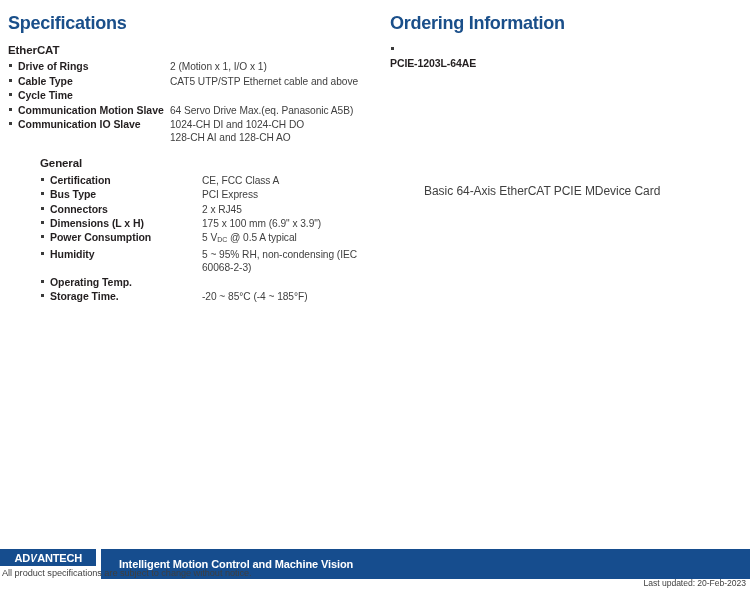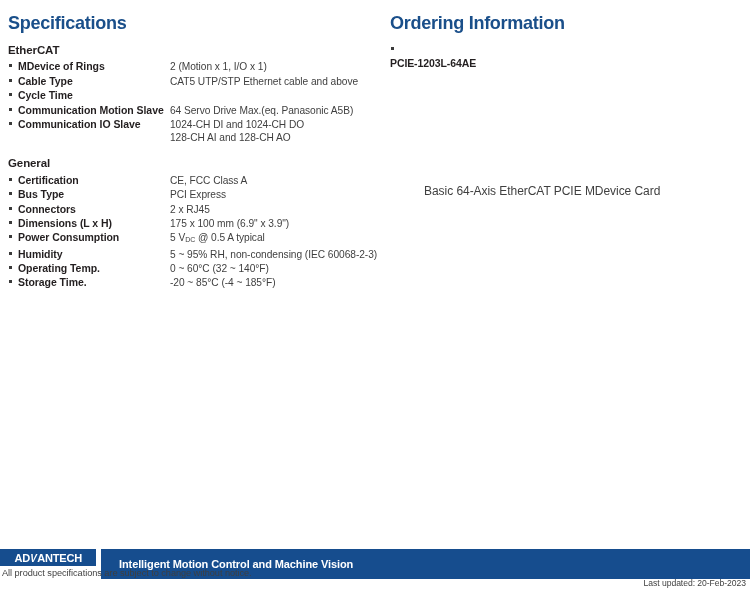--- a/index.html
+++ b/index.html
@@ -57,20 +57,21 @@
     color: #231f20;
     line-height: 14px;
     margin: 0 0 3px 0;
     letter-spacing: -0.1px;
   }
   .group {
     margin-bottom: 11px;
   }
   .group.last {
     margin-bottom: 0;
+    margin-left: 32px;
   }
 
   
   .spec-row {
     display: flex;
     align-items: flex-start;
     line-height: 13.6px;
     margin: 0;
     padding: 0.4px 0;
   }
@@ -213,21 +214,21 @@
 
 <div class="page">
 
   <div class="col-left">
     <div class="section-title">Specifications</div>
     <div id="spec-groups">
         <div class="group">
           <div class="group-heading">EtherCAT</div>
           <div class="spec-row">
             <span class="bullet"></span>
-            <span class="spec-label">MDevice of Rings</span>
+            <span class="spec-label">Drive of Rings</span>
             <span class="spec-value">2 (Motion x 1, I/O x 1)</span>
           </div>
           <div class="spec-row">
             <span class="bullet"></span>
             <span class="spec-label">Cable Type</span>
             <span class="spec-value">CAT5 UTP/STP Ethernet cable and above</span>
           </div>
           <div class="spec-row">
             <span class="bullet"></span>
             <span class="spec-label">Cycle Time</span>
@@ -272,21 +273,20 @@
             <span class="spec-value">5 V<sub>DC</sub> @ 0.5 A typical</span>
           </div>
           <div class="spec-row">
             <span class="bullet"></span>
             <span class="spec-label">Humidity</span>
             <span class="spec-value">5 ~ 95% RH, non-condensing (IEC 60068-2-3)</span>
           </div>
           <div class="spec-row">
             <span class="bullet"></span>
             <span class="spec-label">Operating Temp.</span>
-            <span class="spec-value">0 ~ 60°C (32 ~ 140°F)</span>
           </div>
           <div class="spec-row">
             <span class="bullet"></span>
             <span class="spec-label">Storage Time.</span>
             <span class="spec-value">-20 ~ 85°C (-4 ~ 185°F)</span>
           </div>
         </div>
       </div>
   </div>
 

